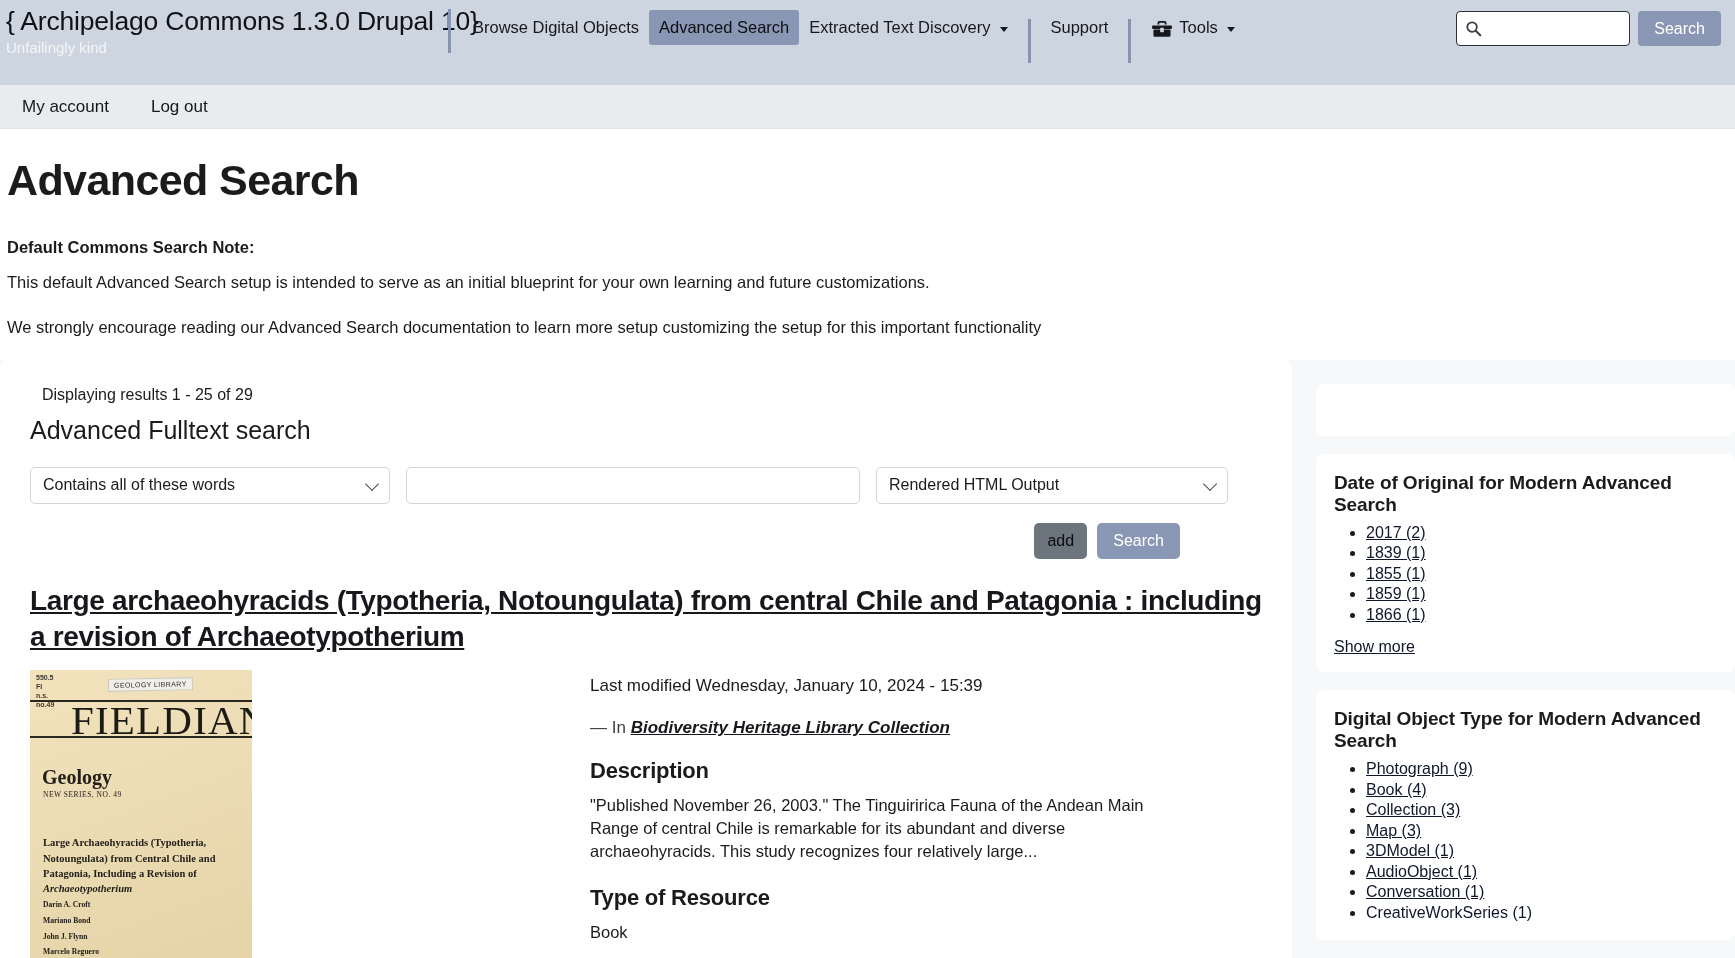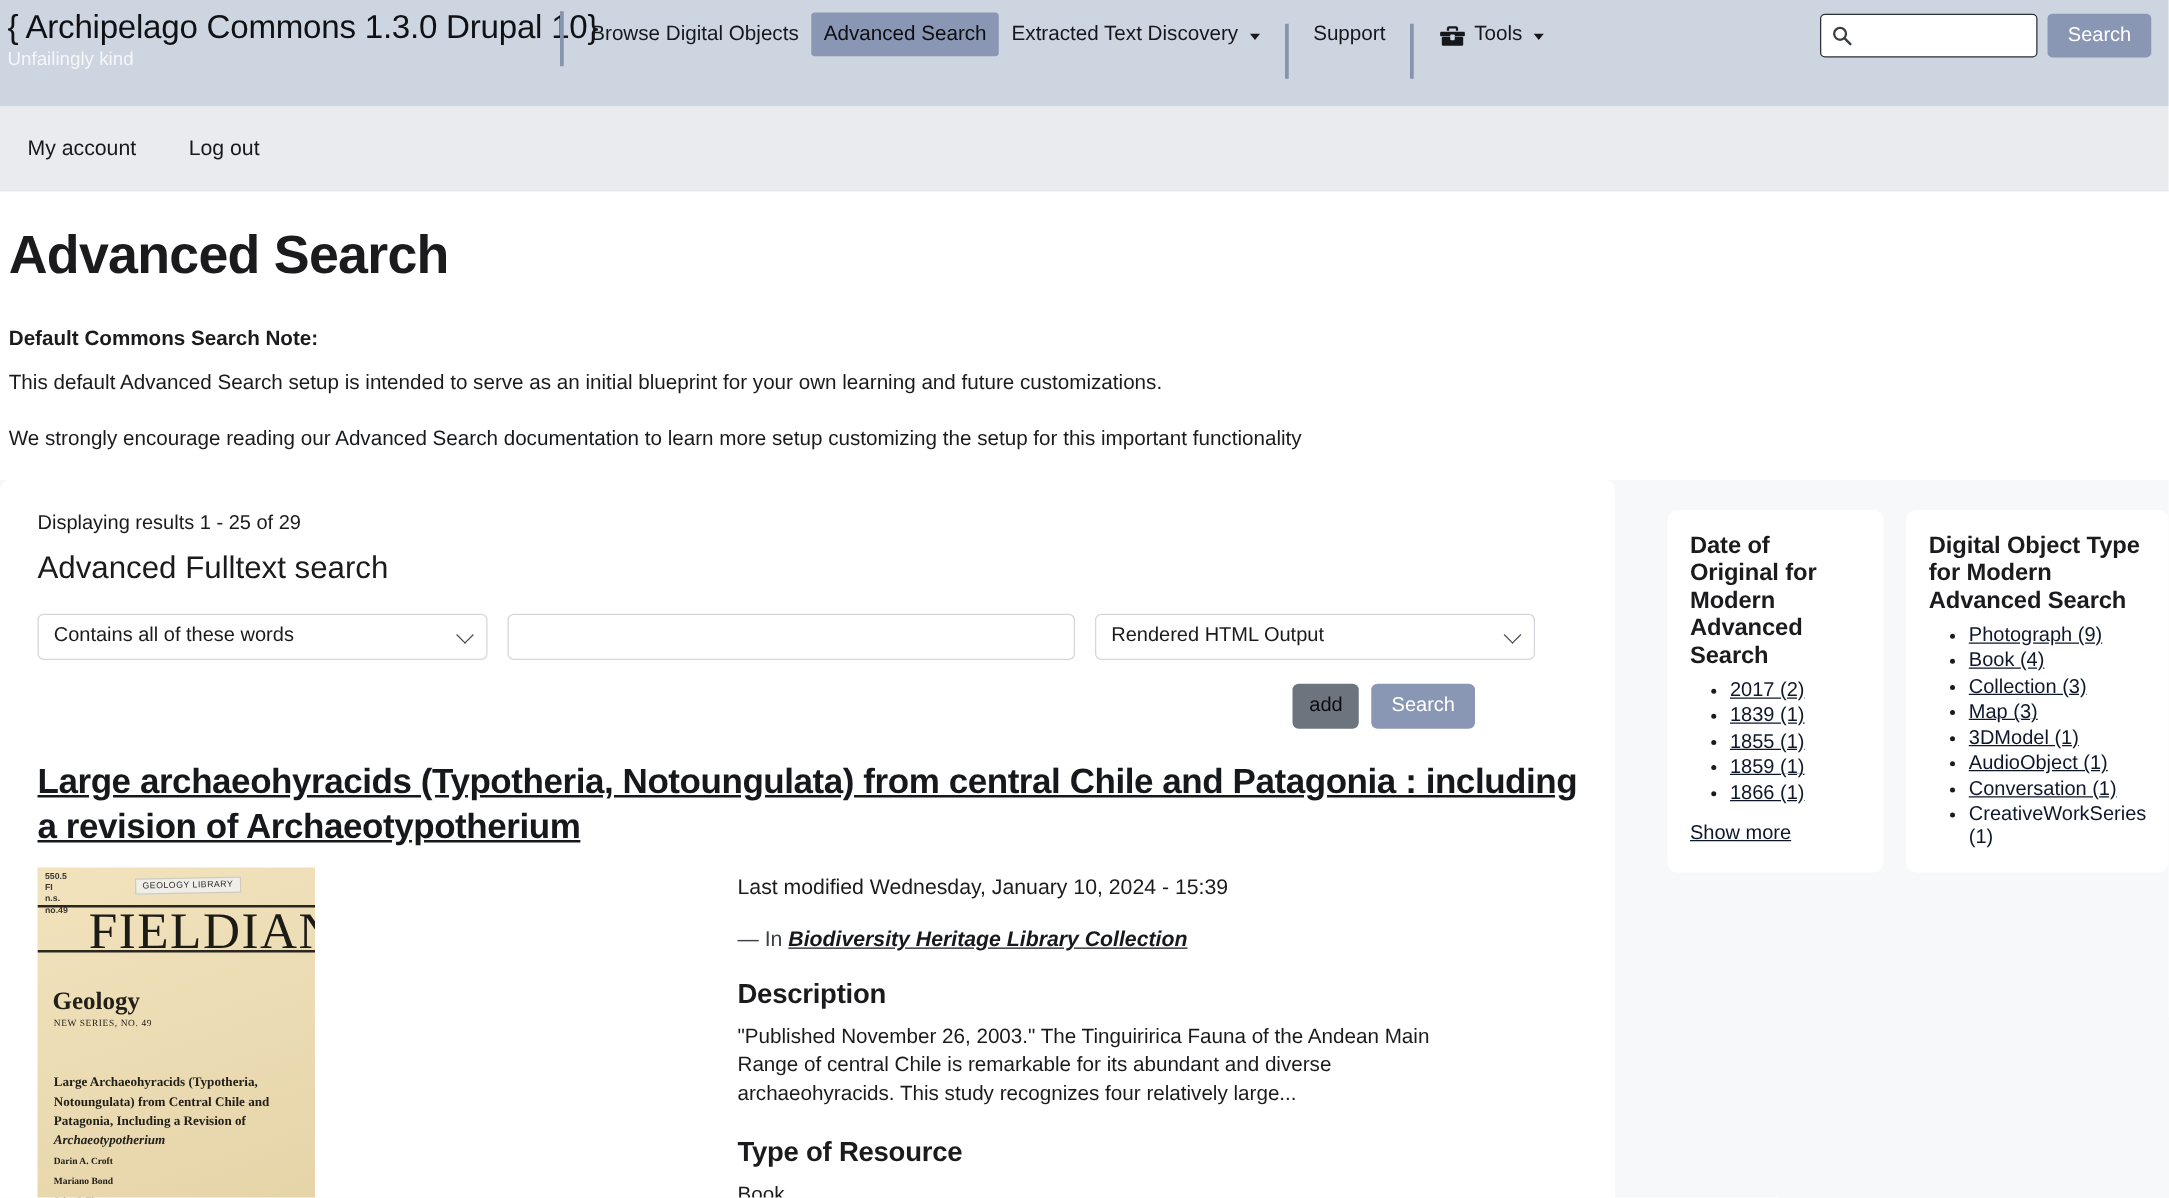--- a/index.html
+++ b/index.html
@@ -118,21 +118,21 @@
     border-radius: 4px;
     height: 35px;
     padding: 0 16px;
     font-size: 16px;
     cursor: pointer;
     font-family: "Liberation Sans", sans-serif;
   }
 
   
   .accountbar {
-    height: 68px;
+    height: 44px;
     background: #e9ebee;
     display: flex;
     align-items: center;
     padding-left: 22px;
     gap: 42px;
     border-bottom: 1px solid #e3e5e8;
   }
   .accountbar a {
     font-size: 17px;
     color: #16181c;
@@ -181,21 +181,21 @@
     background: #ffffff;
     border-radius: 8px;
     padding: 26px 30px 30px 30px;
     min-height: 595px;
   }
   .sidecol {
     flex: 1 1 auto;
     padding-right: 0px;
     padding-top: 24px;
     display: flex;
-    flex-direction: row;
+    flex-direction: column;
     gap: 18px;
   }
   .facet {
     background: #ffffff;
     border-radius: 8px;
     padding: 18px 18px 16px 18px;
   }
   .facet.blank { height: 52px; padding: 0; }
   .facet h2 {
     font-size: 19px;
@@ -210,21 +210,21 @@
   }
   .facet li { margin: 0 0 2.5px 0; }
   .facet li a, .showmore {
     font-size: 16px;
     color: #0f172a;
     text-decoration: underline;
     cursor: pointer;
   }
   .showmore { display: inline-block; margin-top: 12px; }
 
-  .results-count { font-size: 16px; margin: 0 0 12px 0; }
+  .results-count { font-size: 16px; margin: 0 0 12px 12px; }
   .fulltext-h { font-size: 25px; font-weight: 400; margin: 0 0 22px 0; }
 
   .formrow {
     display: flex;
     gap: 16px;
     align-items: center;
   }
   .sel {
     position: relative;
     height: 37px;

